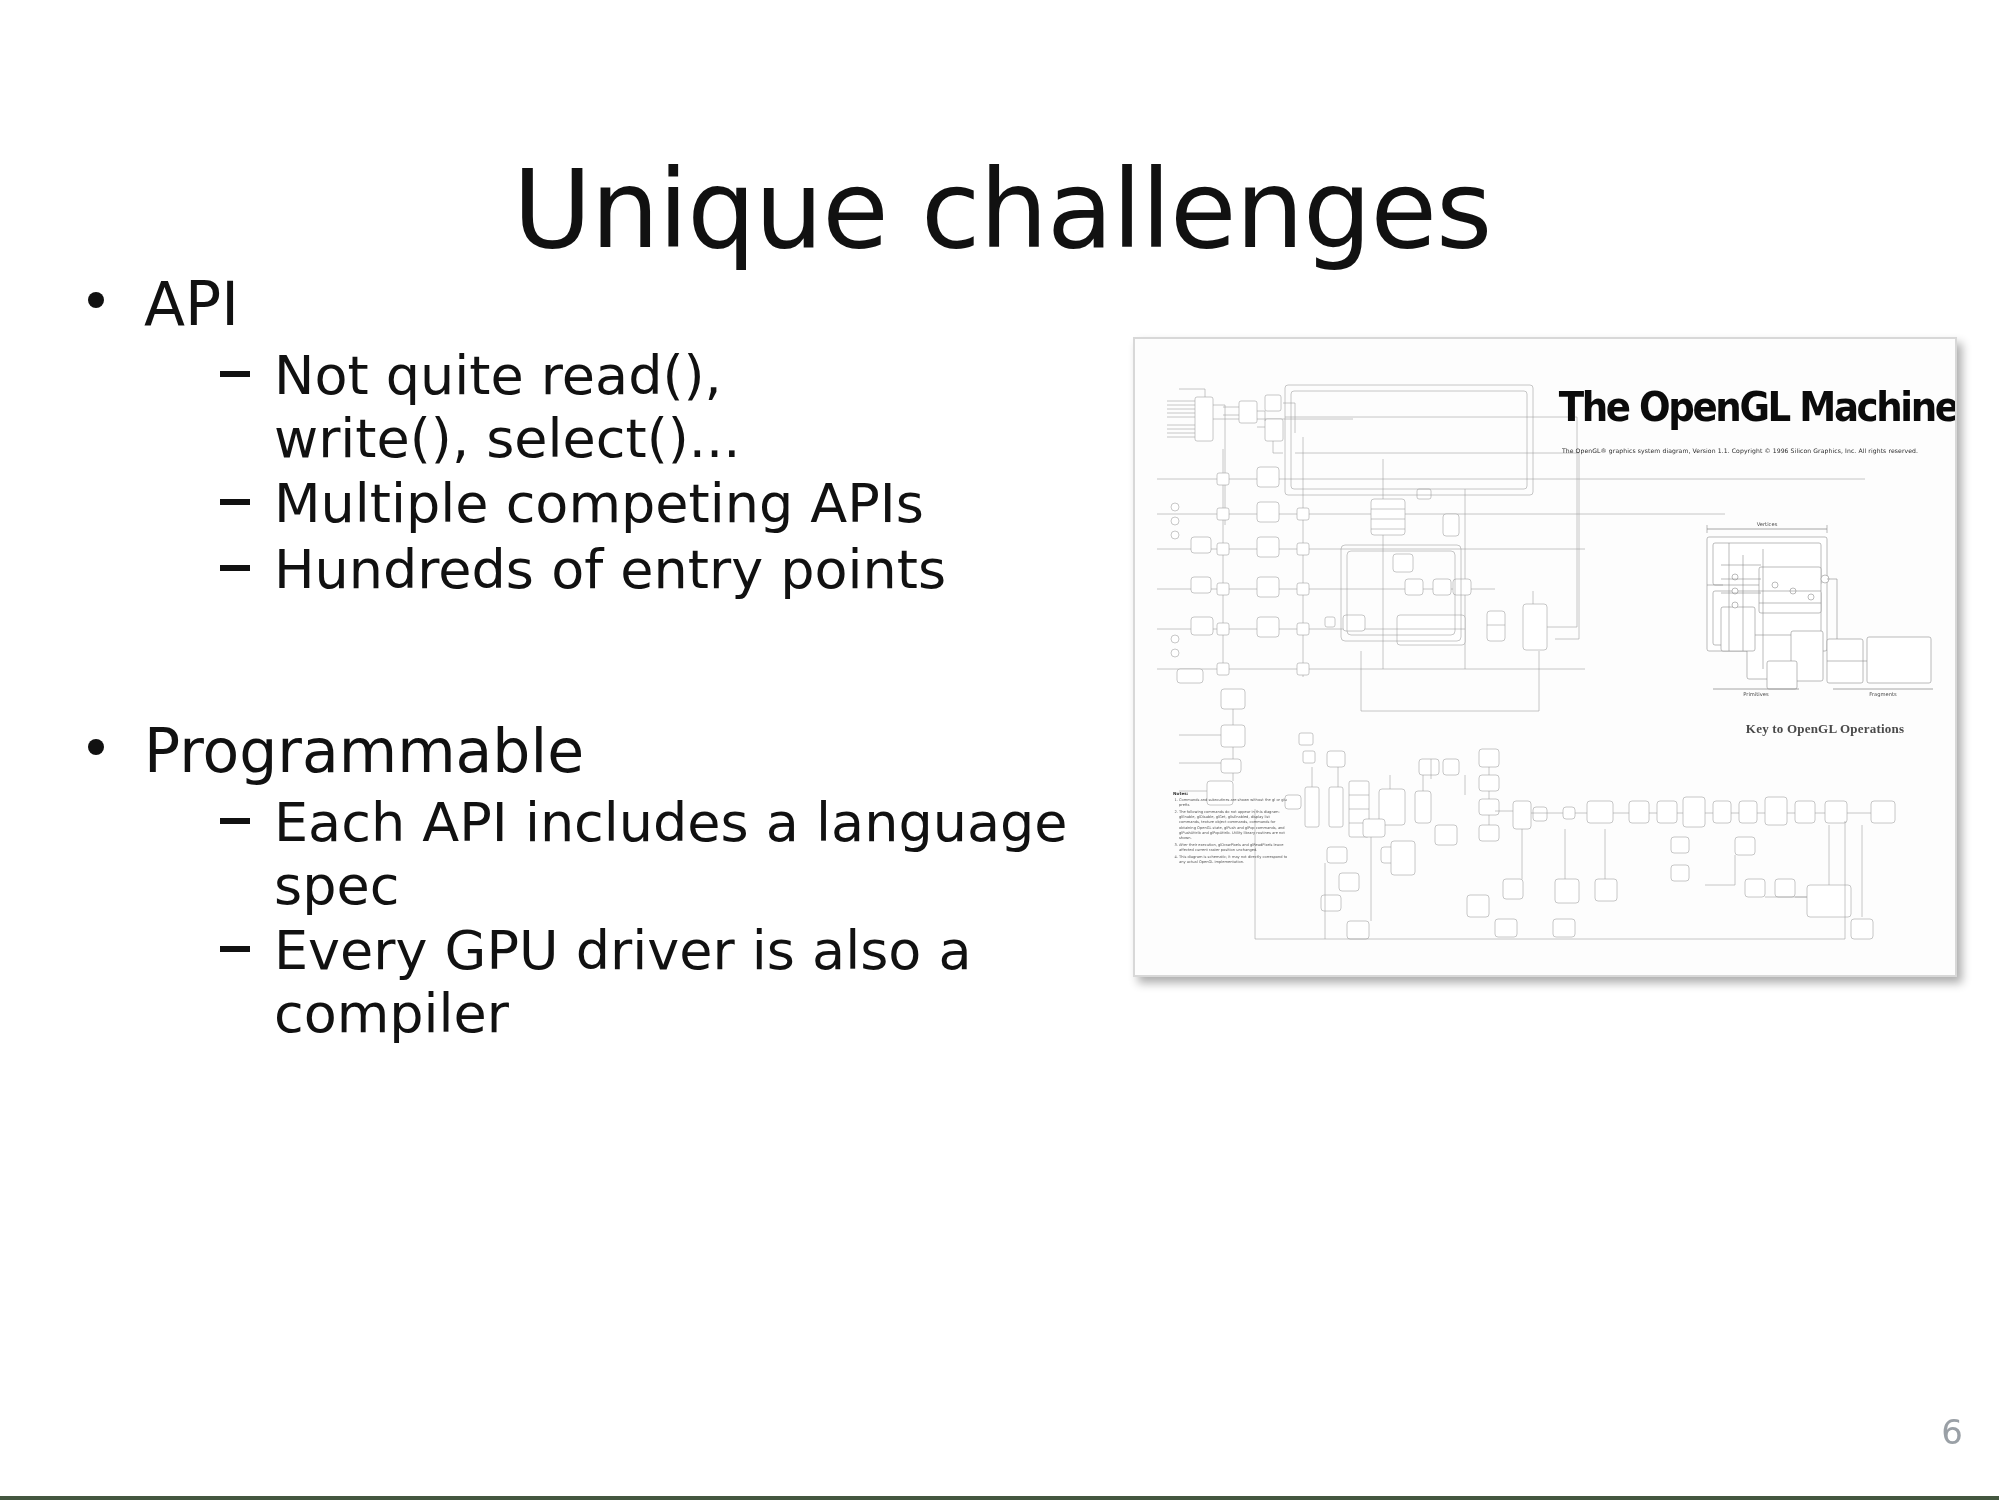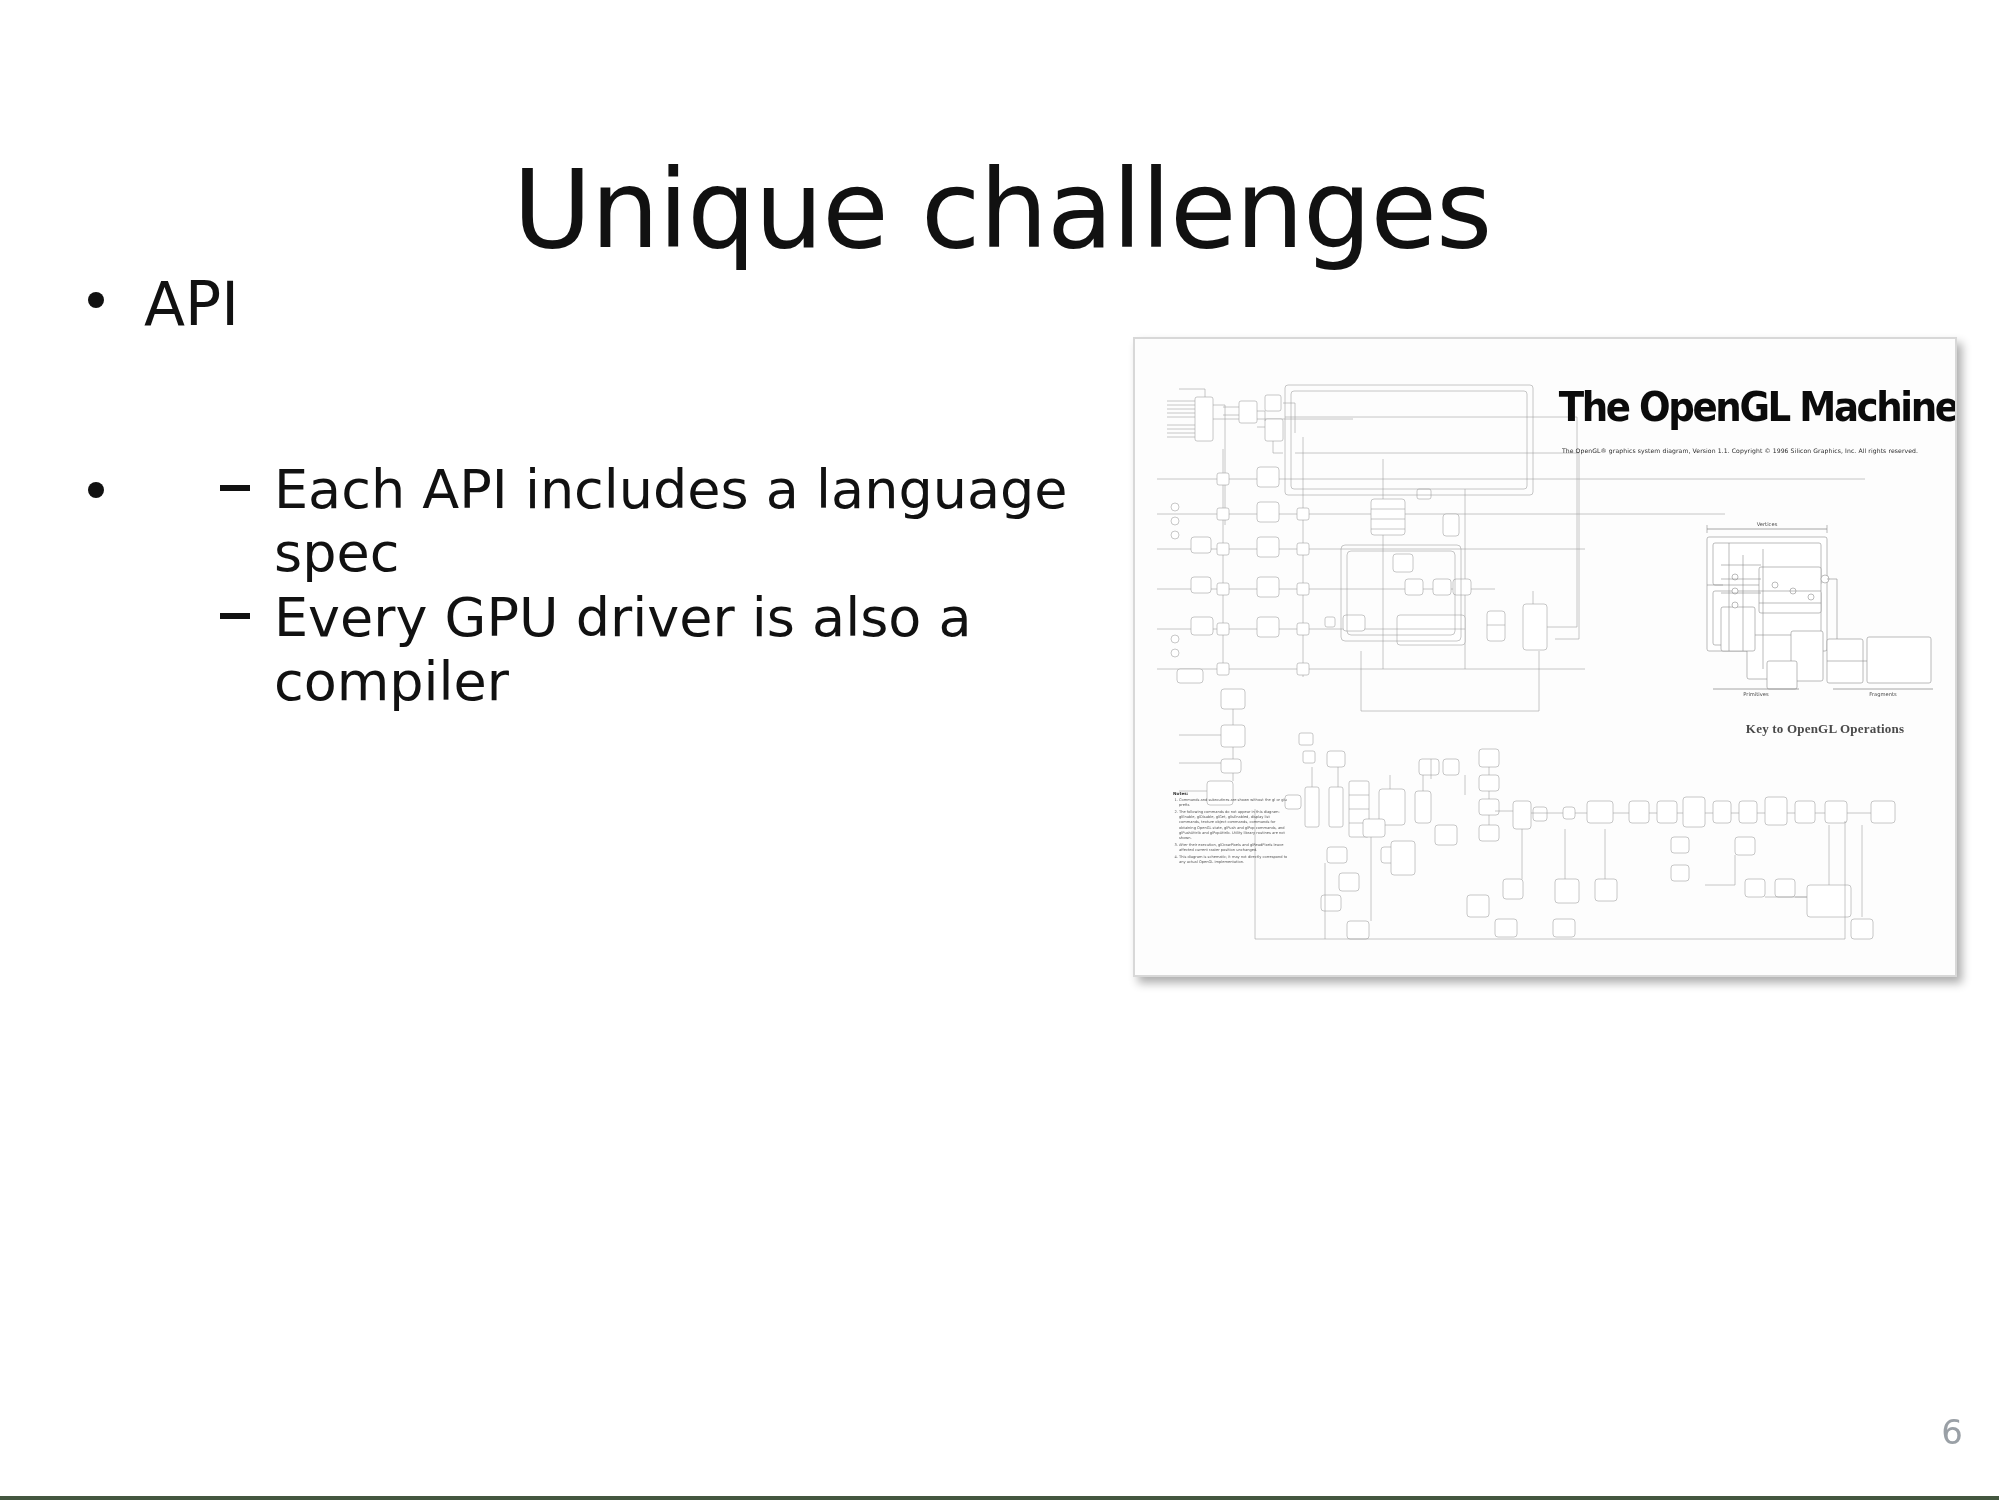--- a/index.html
+++ b/index.html
@@ -217,26 +217,42 @@
 <div class="slide">
 
   <h1 class="slide-title">Unique challenges</h1>
 
   <div class="body-col">
     <ul class="lvl1">
 
       <li class="b1">
         <span class="dot"></span>
         <span class="t1">API</span>
+        <ul class="lvl2">
+          <li class="b2">
+            <span class="dash"></span>
+            <span class="t2">Not quite read(),
+write(), select()...</span>
+          </li>
+          <li class="b2">
+            <span class="dash"></span>
+            <span class="t2">Multiple competing APIs</span>
+          </li>
+          <li class="b2">
+            <span class="dash"></span>
+            <span class="t2">Hundreds of entry points</span>
+          </li>
+        </ul>
       </li>
 
       <li class="group-gap"></li>
 
       <li class="b1">
         <span class="dot"></span>
+        <span class="t1">Programmable</span>
         <ul class="lvl2">
           <li class="b2">
             <span class="dash"></span>
             <span class="t2">Each API includes a language spec</span>
           </li>
           <li class="b2">
             <span class="dash"></span>
             <span class="t2">Every GPU driver is also a compiler</span>
           </li>
         </ul>

